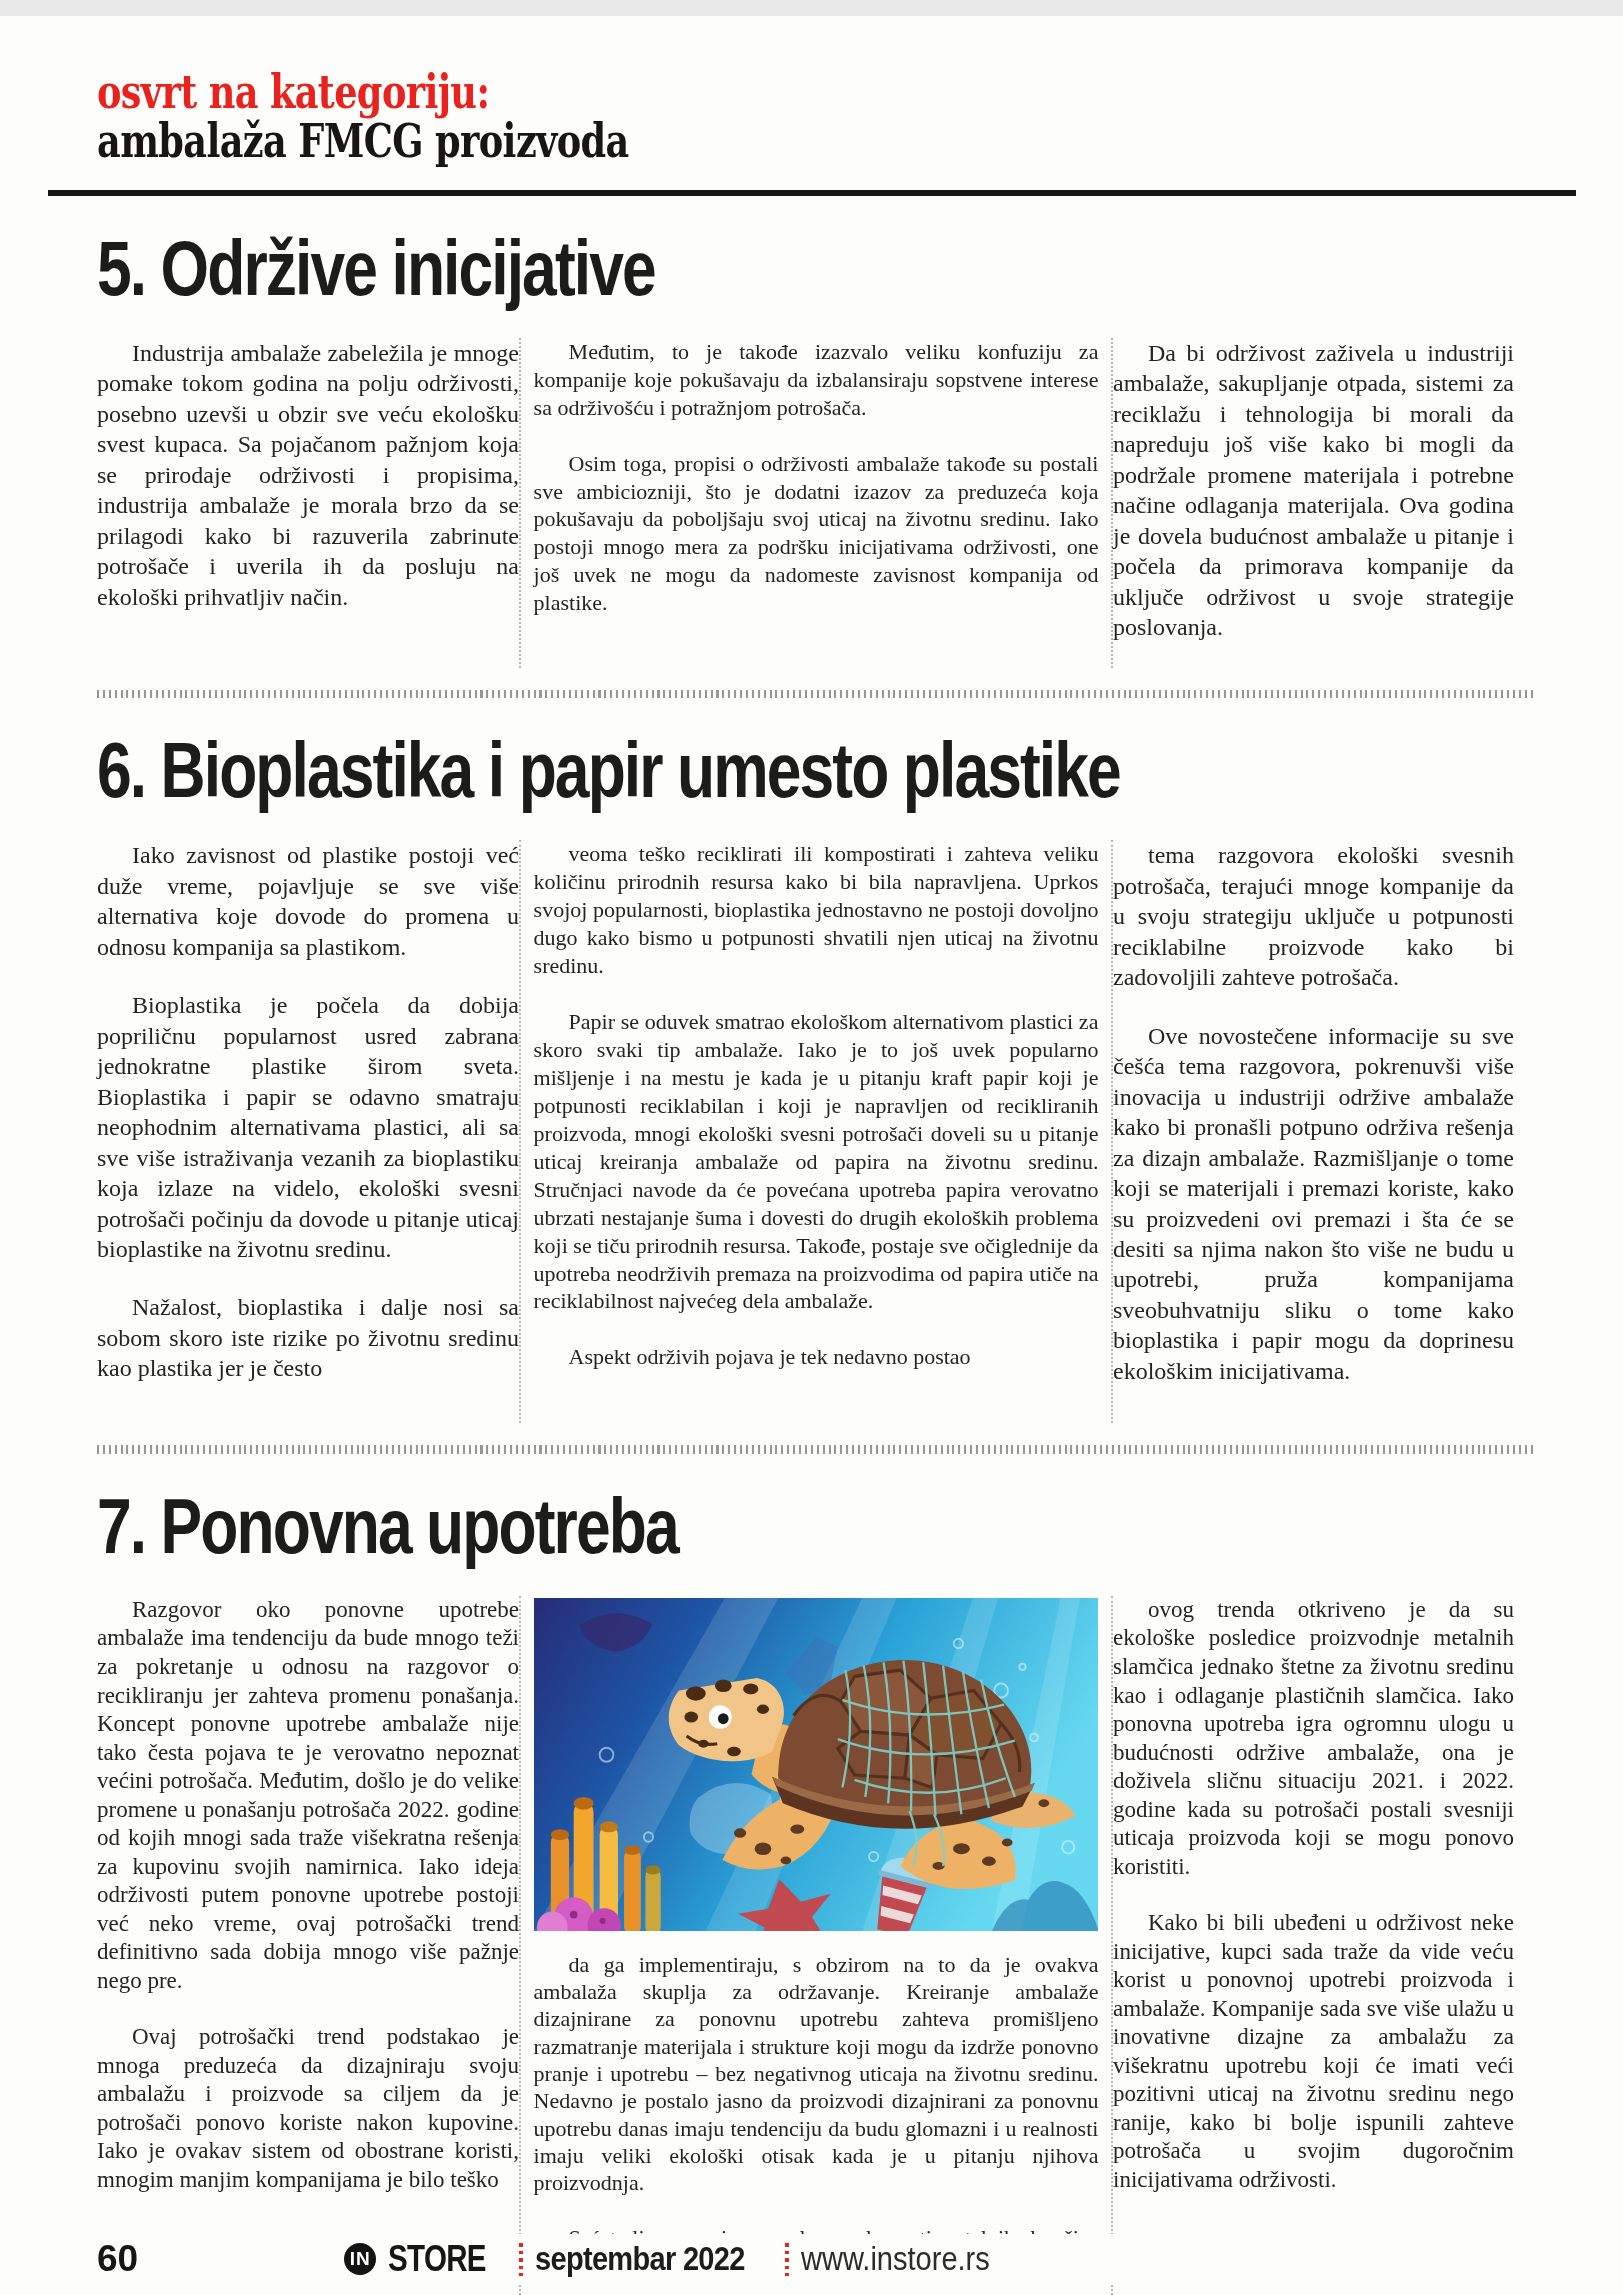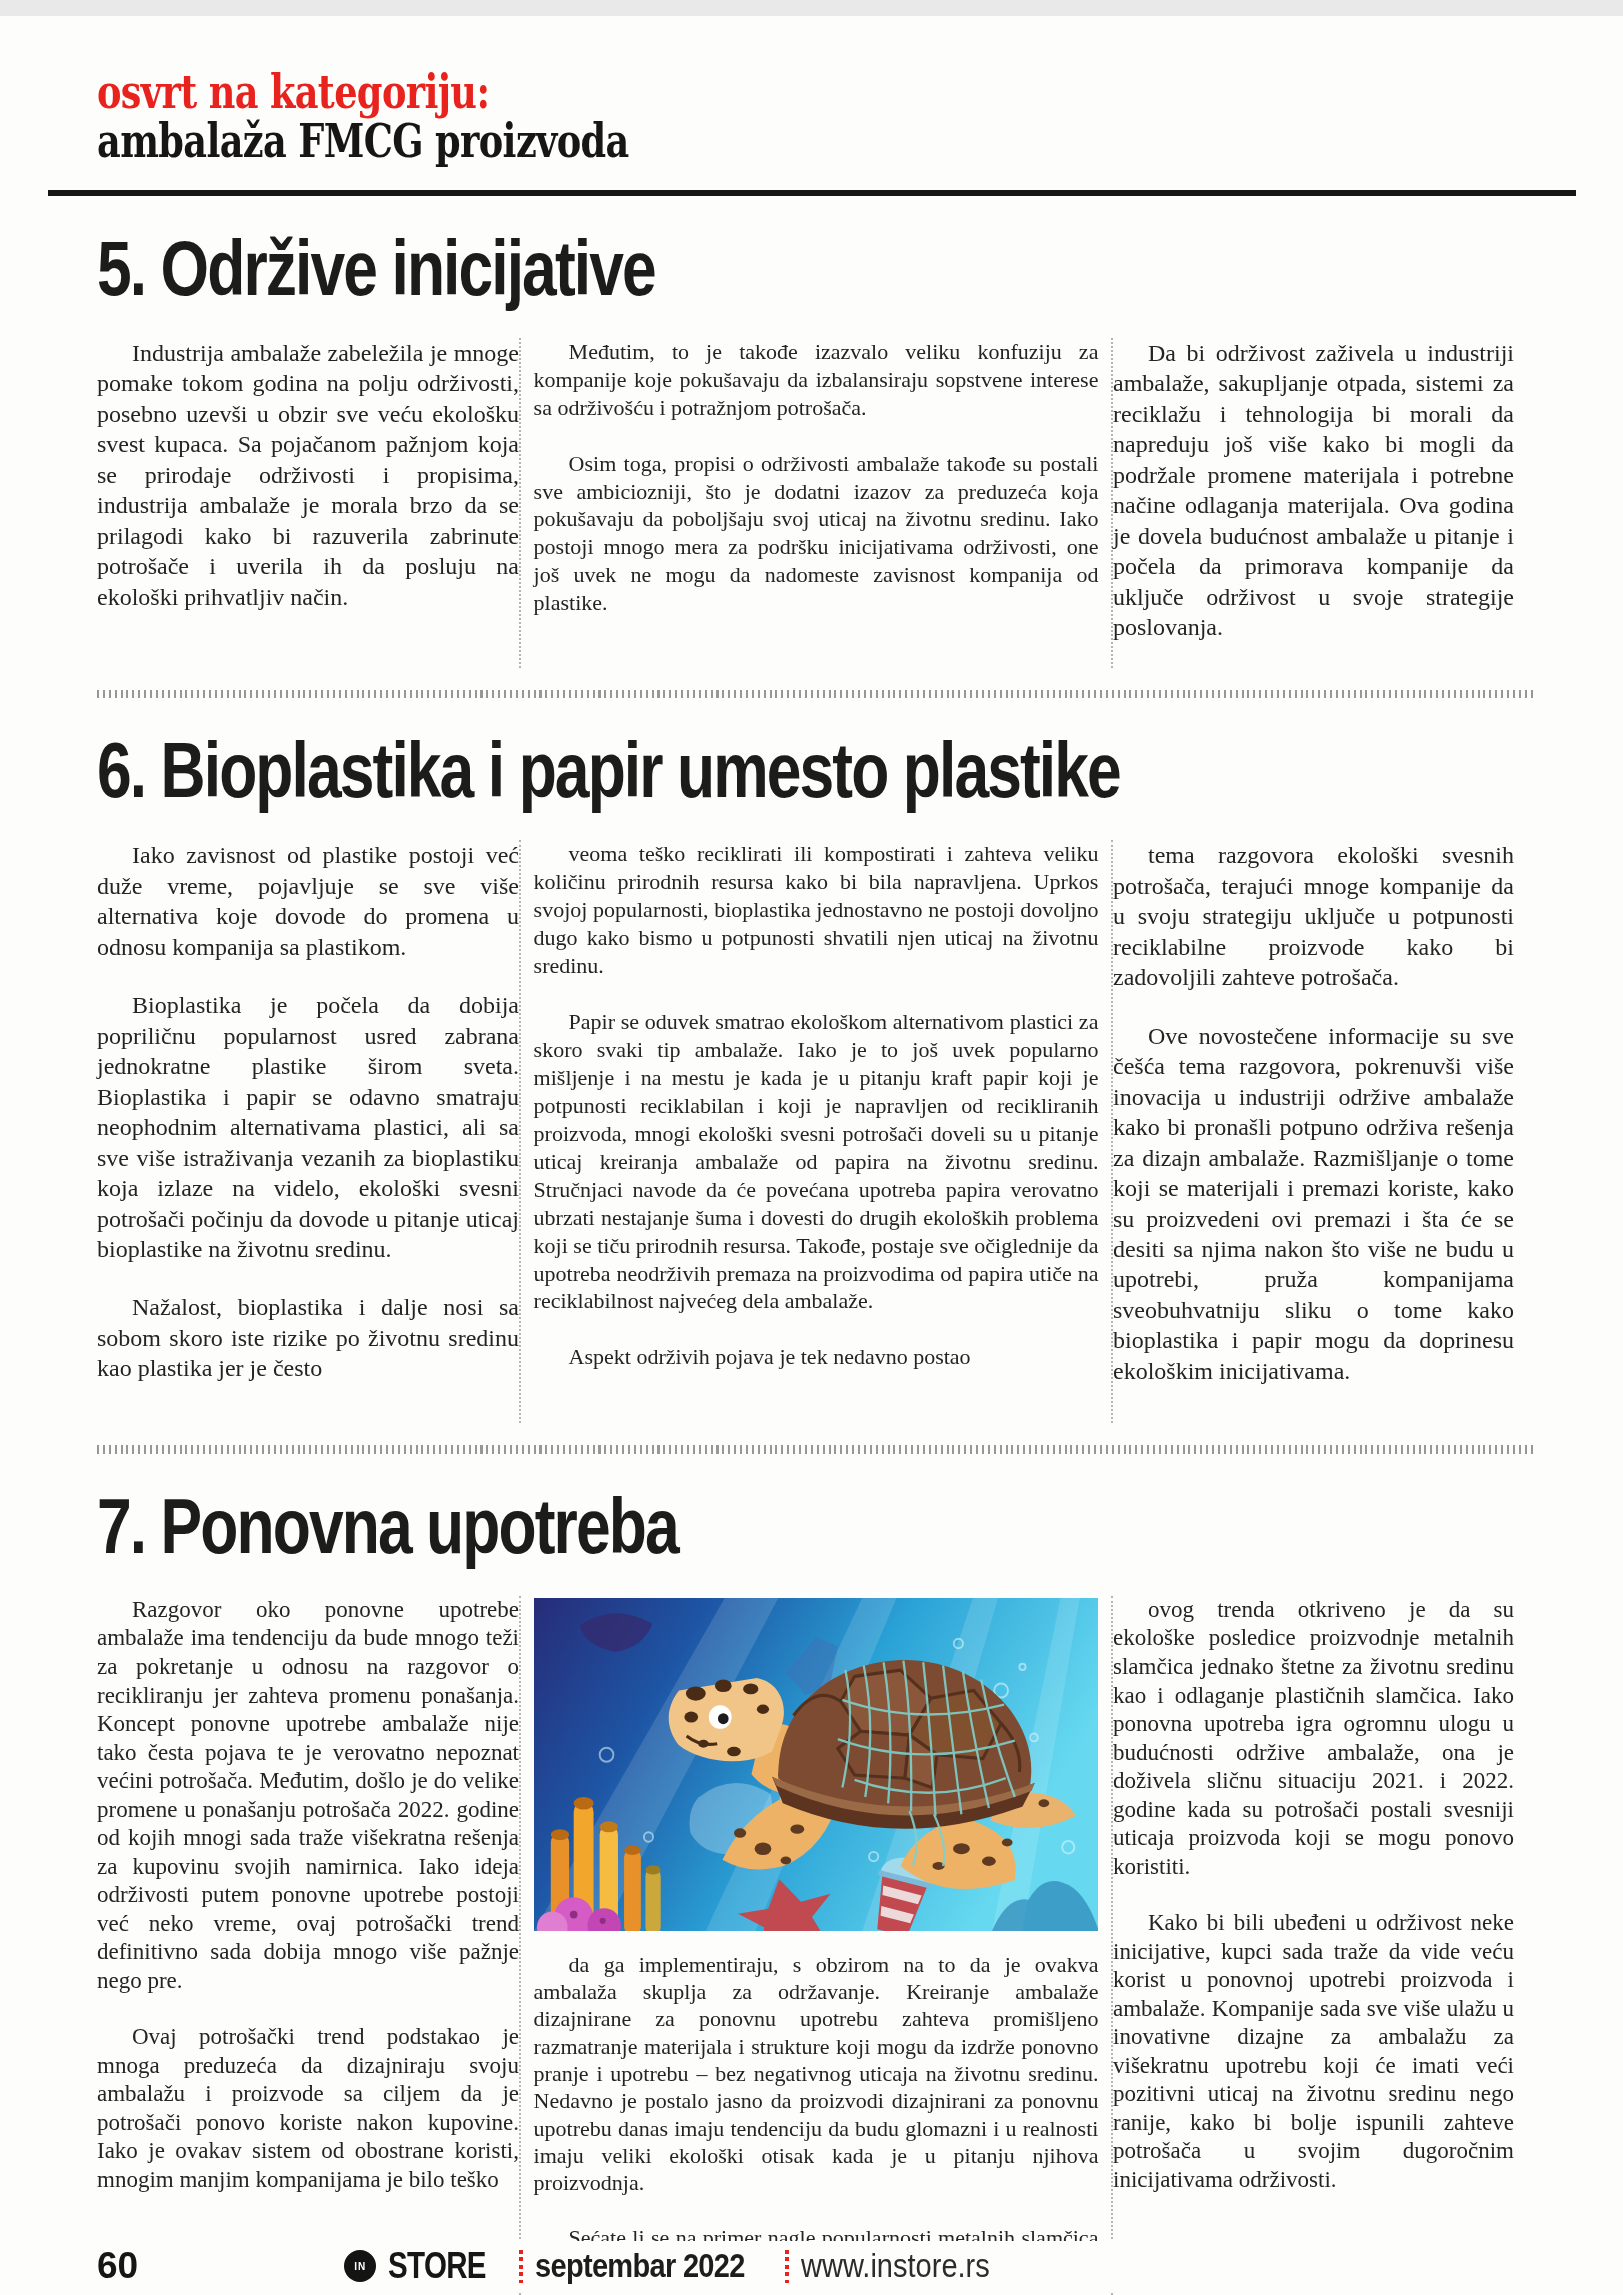--- a/index.html
+++ b/index.html
@@ -36,30 +36,30 @@
   p.para{margin:0;text-indent:35px;}
   p.para + p.para{margin-top:28px;}
   .hr-ticks{
     height:8.6px;margin:22px 0 0;
     background:repeating-linear-gradient(90deg,#979797 0 2px,transparent 2px 5.9px);
   }
   .fig{margin:1.6px 0 20.4px;}
   .fig svg{display:block;width:100%;height:333px;}
   
   .footer{
-    position:absolute;left:97px;right:97px;bottom:20px;height:50px;
+    position:absolute;left:97px;right:97px;bottom:27px;height:50px;
     display:flex;align-items:center;background:#fdfdfc;
     font-family:"Liberation Sans",sans-serif;
   }
   .page-num{font-weight:700;font-size:37px;color:#161616;}
   .brand{display:flex;align-items:center;margin-left:206px;gap:11.8px;}
   .logo-circle{
     width:32px;height:32px;border-radius:50%;background:#141414;color:#fff;
     display:flex;align-items:center;justify-content:center;
-    font-weight:700;font-size:10px;letter-spacing:0.8px;flex:0 0 auto;
+    font-weight:700;font-size:19px;letter-spacing:0.8px;flex:0 0 auto;
   }
   .store{font-weight:700;font-size:36px;color:#161616;transform:scaleX(.82);transform-origin:left center;letter-spacing:-0.8px;}
   .red-sep{width:3.9px;height:33px;flex:0 0 auto;
     background:repeating-linear-gradient(180deg,#e8231e 0 3.9px,transparent 3.9px 7.5px);}
   .issue{font-weight:700;font-size:33px;color:#1d1d1d;transform:scaleX(.88);transform-origin:left center;letter-spacing:-0.8px;}
   .site{font-weight:400;font-size:33px;color:#2c2c2c;transform:scaleX(.88);transform-origin:left center;}
 </style>
 </head>
 <body>
 

